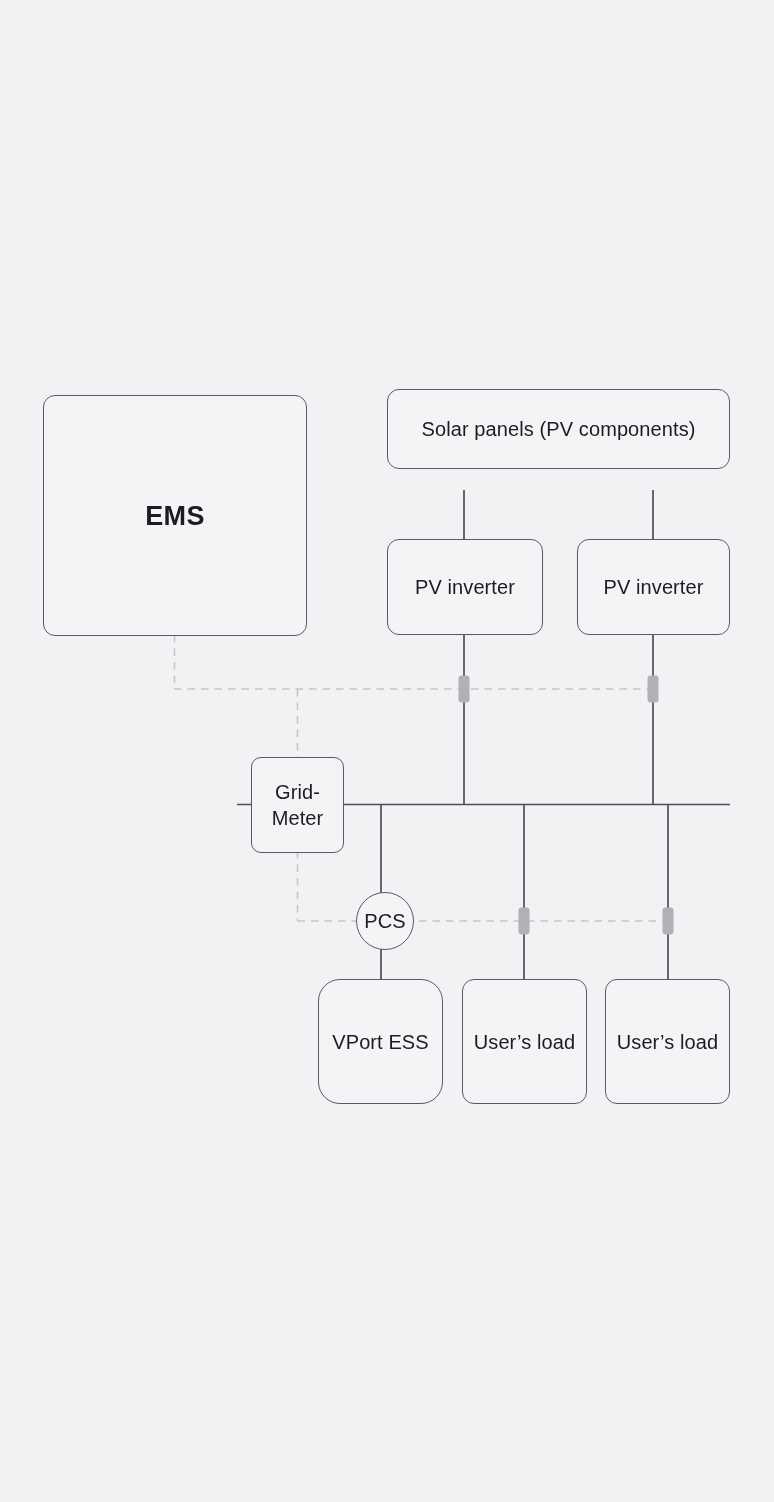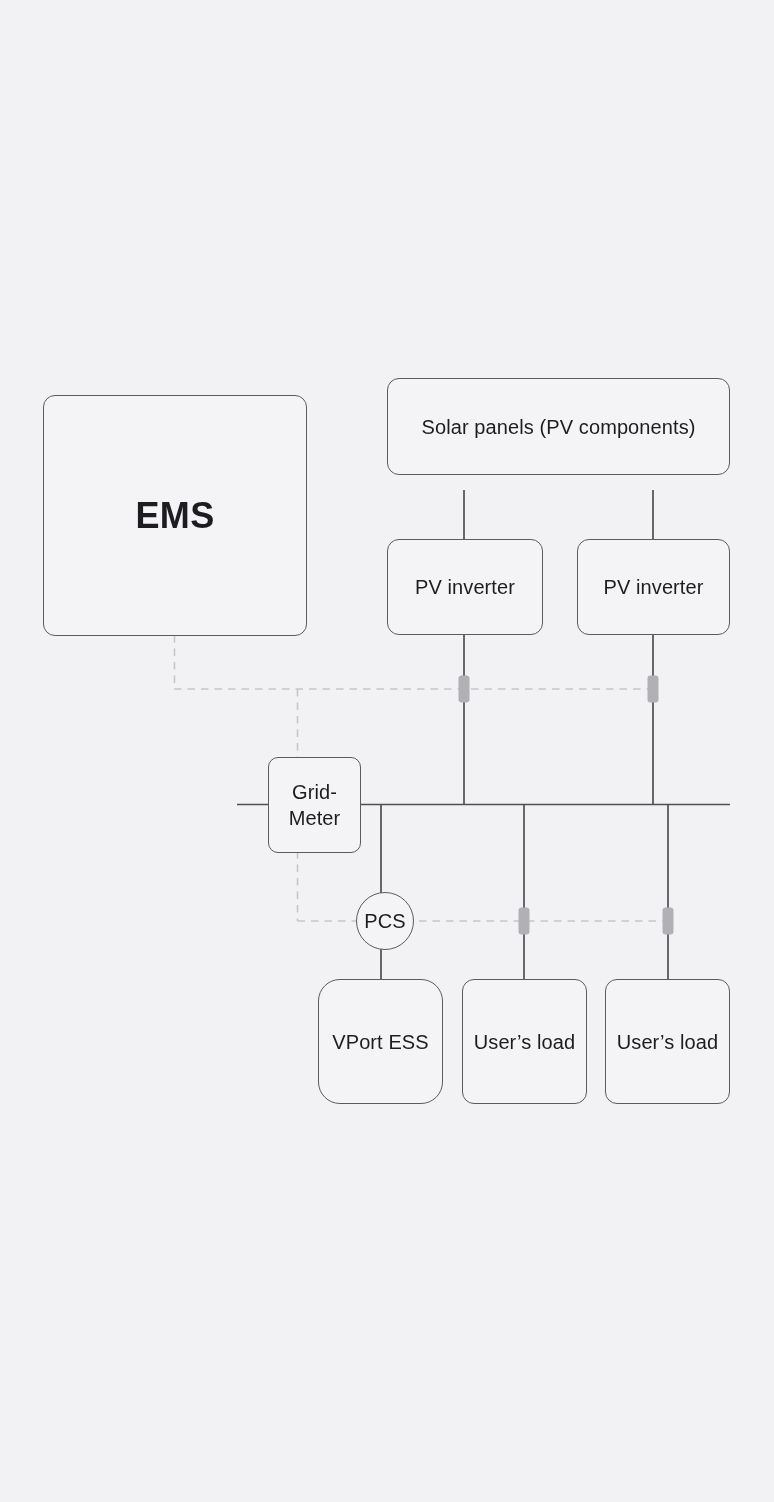--- a/index.html
+++ b/index.html
@@ -33,26 +33,26 @@
     background:var(--box-fill);
     border:1.5px solid var(--box-border);
     border-radius:12px;
     display:flex;align-items:center;justify-content:center;
     text-align:center;
     color:var(--text);
     font-size:20px;
     line-height:26px;
     letter-spacing:0.1px;
   }
-  .node-ems{left:43px;top:395px;width:264px;height:241px;font-size:36px;font-weight:600;letter-spacing:0.3px;}
-  .node-solar{left:387px;top:378px;width:343px;height:97px;}
+  .node-ems{left:43px;top:395px;width:264px;height:241px;font-size:27px;font-weight:600;letter-spacing:0.3px;}
+  .node-solar{left:387px;top:389px;width:343px;height:80px;}
   .node-pv-left{left:387px;top:539px;width:156px;height:96px;}
   .node-pv-right{left:577px;top:539px;width:153px;height:96px;}
   .node-main-supply{left:44px;top:757px;width:194px;height:95px;}
-  .node-grid-meter{left:251px;top:757px;width:93px;height:96px;border-radius:10px;margin-left:17px;}
+  .node-grid-meter{left:251px;top:757px;width:93px;height:96px;border-radius:10px;}
   .node-grid-meter .label{white-space:pre-line;}
   .node-pcs{left:356px;top:892px;width:58px;height:58px;border-radius:50%;border-width:1.5px;}
   .node-vport{left:318px;top:979px;width:125px;height:125px;border-radius:22px;}
   .node-load-left{left:462px;top:979px;width:125px;height:125px;}
   .node-load-right{left:605px;top:979px;width:125px;height:125px;}
 </style>
 </head>
 <body>
 
 <div class="canvas">

